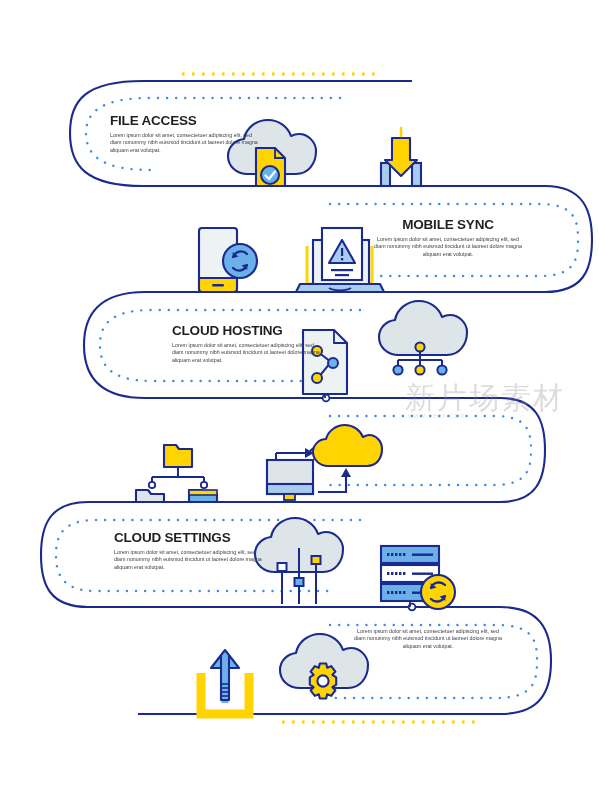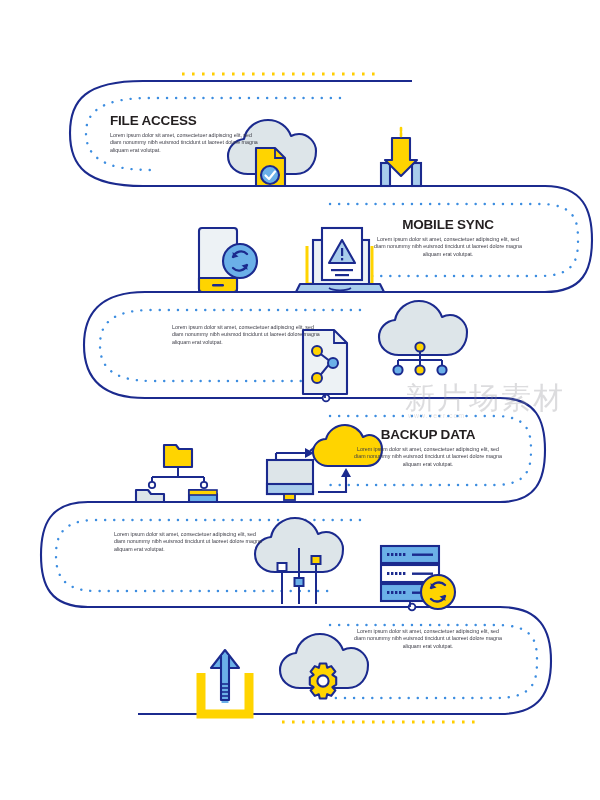--- a/index.html
+++ b/index.html
@@ -284,29 +284,27 @@
     <div class="ttl">FILE ACCESS</div>
     <p class="body">Lorem ipsum dolor sit amet, consectetuer adipiscing elit, sed diam nonummy nibh euismod tincidunt ut laoreet dolore magna aliquam erat volutpat.</p>
   </div>
 
   <div class="txtblock al-right" style="left:372px;top:218px;width:152px;">
     <div class="ttl">MOBILE SYNC</div>
     <p class="body">Lorem ipsum dolor sit amet, consectetuer adipiscing elit, sed diam nonummy nibh euismod tincidunt ut laoreet dolore magna aliquam erat volutpat.</p>
   </div>
 
   <div class="txtblock al-left" style="left:172px;top:324px;width:152px;">
-    <p class="body">Lorem ipsum dolor sit amet, consectetuer adipiscing elit, sed diam nonummy nibh euismod tincidunt ut laoreet dolore magna aliquam erat volutpat.</p>
-  </div>
-
-  <div class="txtblock al-right" style="left:352px;top:428px;width:152px;">
-    <div class="ttl">BACKUP DATA</div>
-    <p class="body">Lorem ipsum dolor sit amet, consectetuer adipiscing elit, sed diam nonummy nibh euismod tincidunt ut laoreet dolore magna aliquam erat volutpat.</p>
-  </div>
+    <div class="ttl">CLOUD HOSTING</div>
+    <p class="body">Lorem ipsum dolor sit amet, consectetuer adipiscing elit, sed diam nonummy nibh euismod tincidunt ut laoreet dolore magna aliquam erat volutpat.</p>
+  </div>
+
 
   <div class="txtblock al-left" style="left:114px;top:531px;width:152px;">
+    <div class="ttl">CLOUD SETTINGS</div>
     <p class="body">Lorem ipsum dolor sit amet, consectetuer adipiscing elit, sed diam nonummy nibh euismod tincidunt ut laoreet dolore magna aliquam erat volutpat.</p>
   </div>
 
   <div class="txtblock al-right" style="left:352px;top:628px;width:152px;">
     <p class="body">Lorem ipsum dolor sit amet, consectetuer adipiscing elit, sed diam nonummy nibh euismod tincidunt ut laoreet dolore magna aliquam erat volutpat.</p>
   </div>
 
 </div>
 
 </body></html>

